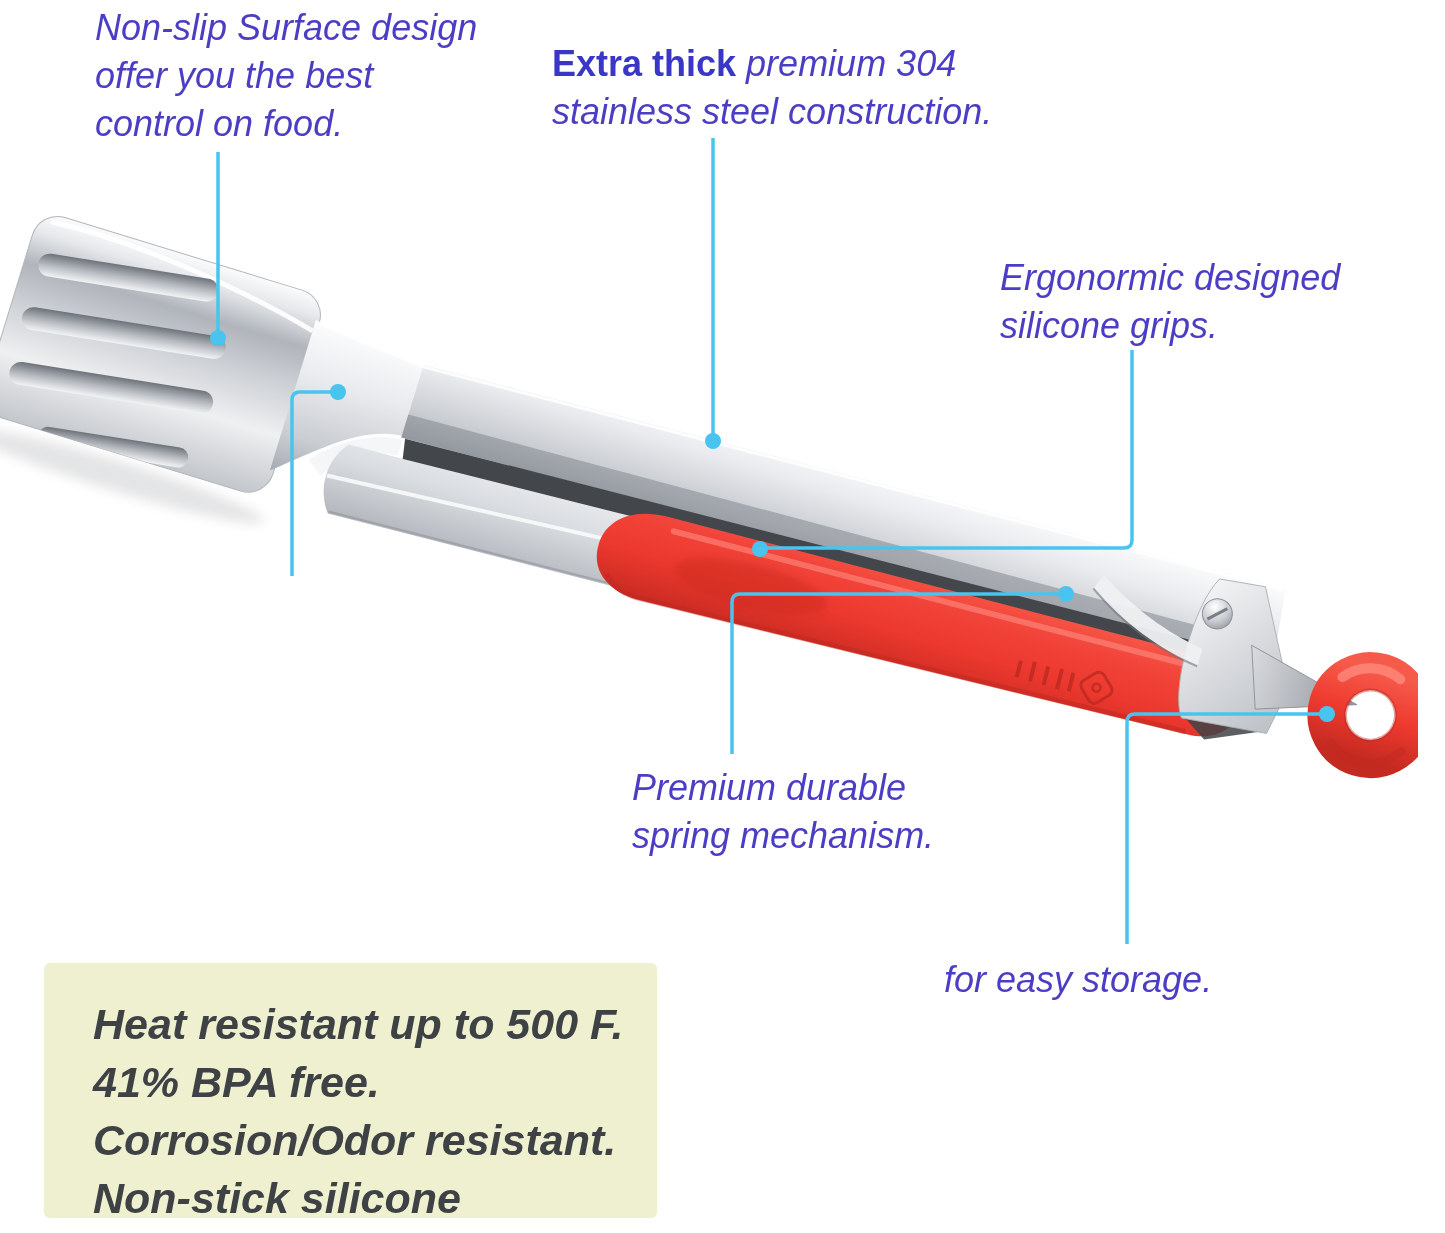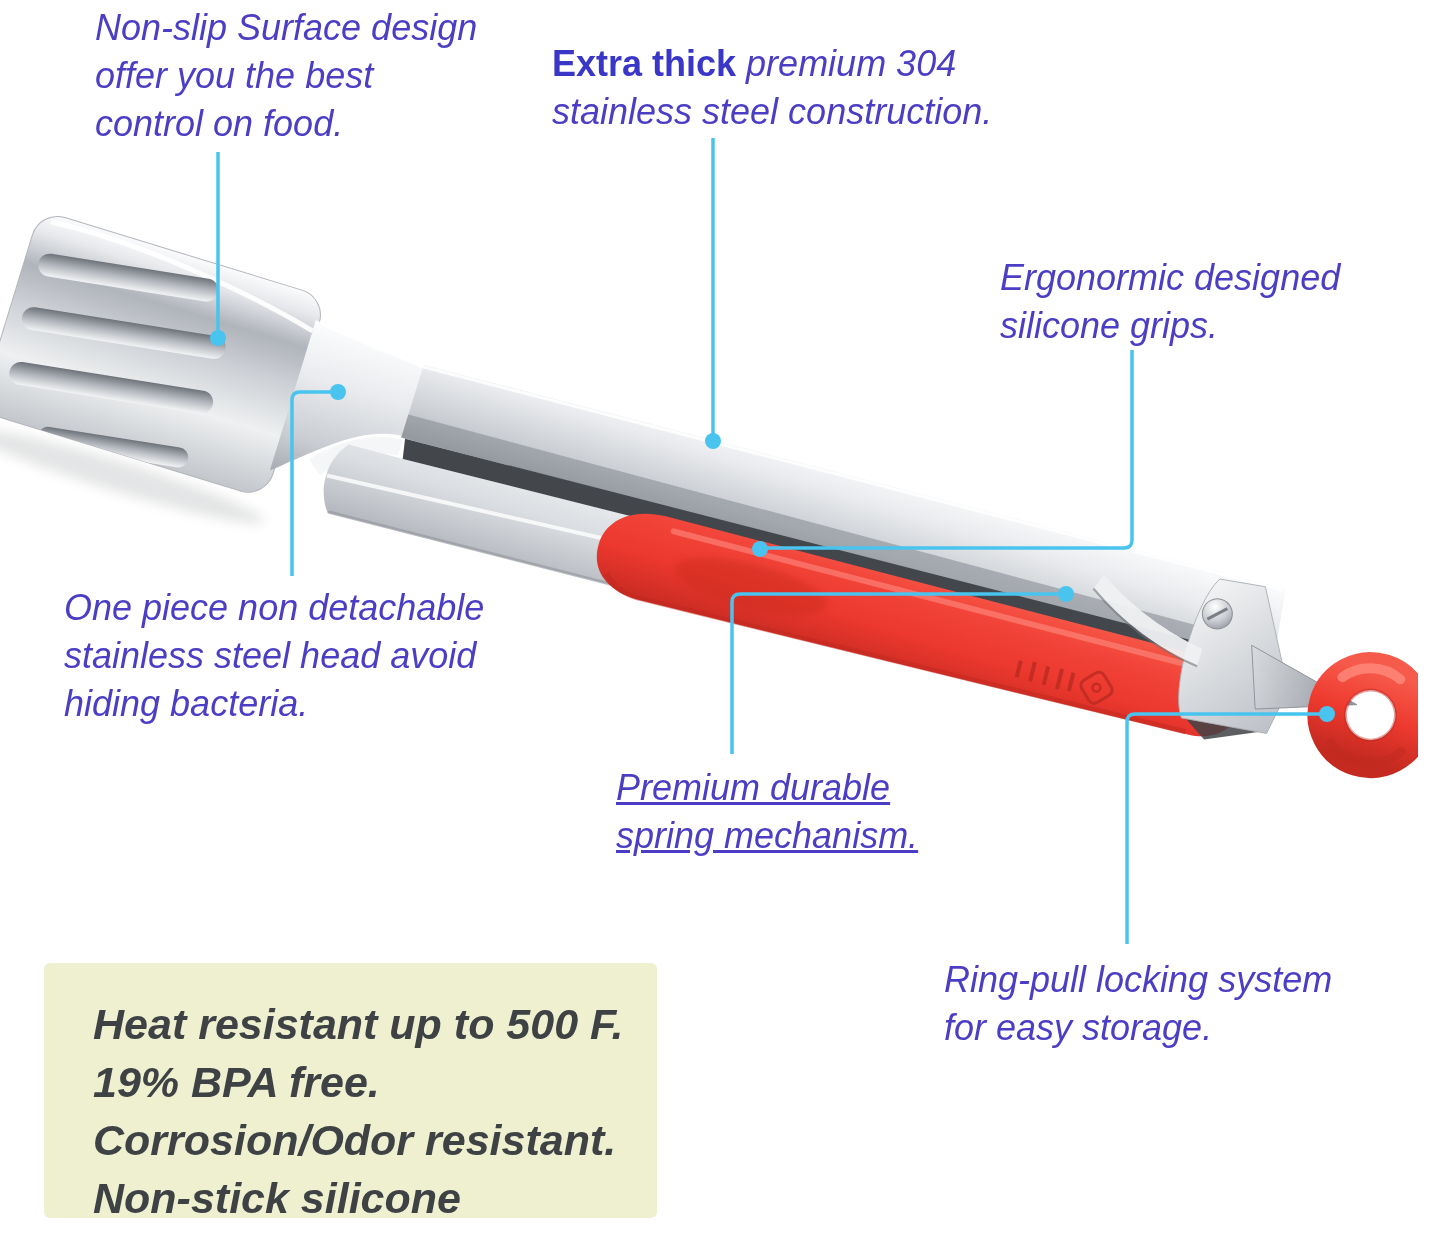--- a/index.html
+++ b/index.html
@@ -29,21 +29,21 @@
   .note .line{display:block;}
   .bold-lead{
     font-style:normal;
     font-weight:bold;
     color:var(--highlight_blue,#3a36c7);
   }
   #note-nonslip{left:95px;top:4px;}
   #note-extrathick{left:552px;top:40px;}
   #note-ergonomic{left:1000px;top:242px;margin-top:12px;}
   #note-onepiece{left:64px;top:584px;}
-  #note-spring{left:616px;top:764px;text-decoration:underline;}
+  #note-spring{left:632px;top:764px;}
   #note-ringpull{left:944px;top:956px;}
   .feature-box{
     position:absolute;left:44px;top:963px;width:613px;height:255px;
     background:var(--box_bg,#eef0cf);
     border-radius:6px;
     box-sizing:border-box;
     padding:32px 0 0 49px;
   }
   .feature-box .fline{
     font-style:italic;font-weight:bold;
@@ -211,36 +211,30 @@
   <div class="note" id="note-extrathick">
     <span class="line"><span class="bold-lead">Extra thick</span> <span>premium 304</span></span>
     <span class="line">stainless steel construction.</span>
   </div>
 
   <div class="note" id="note-ergonomic">
     <span class="line">Ergonormic designed</span>
     <span class="line">silicone grips.</span>
   </div>
 
-  <div class="note" id="note-onepiece">
-    <span class="line">One piece non detachable</span>
-    <span class="line">stainless steel head avoid</span>
-    <span class="line">hiding bacteria.</span>
-  </div>
 
   <div class="note" id="note-spring">
     <span class="line">Premium durable</span>
     <span class="line">spring mechanism.</span>
   </div>
 
   <div class="note" id="note-ringpull">
-    <span class="line">Ring-pull locking system</span>
     <span class="line">for easy storage.</span>
   </div>
 
   <div class="feature-box">
     <div class="fline">Heat resistant up to 500 F.</div>
-    <div class="fline">19% BPA free.</div>
+    <div class="fline">41% BPA free.</div>
     <div class="fline">Corrosion/Odor resistant.</div>
     <div class="fline">Non-stick silicone</div>
   </div>
 
 </div>
 
 </body></html>

